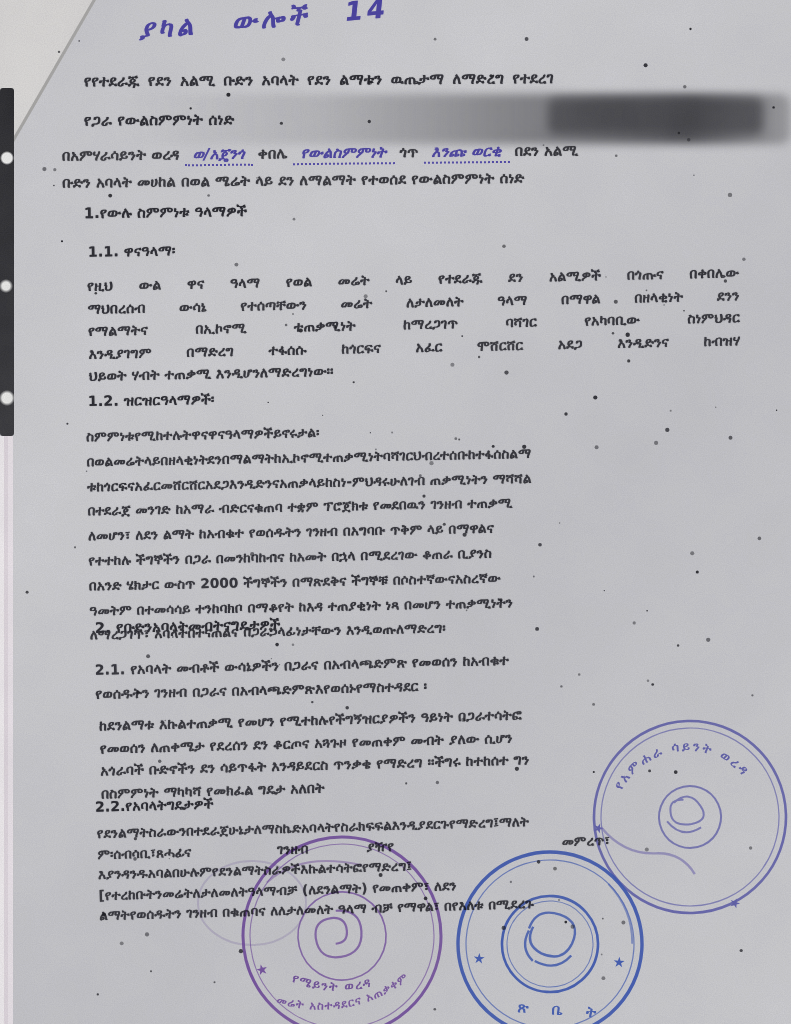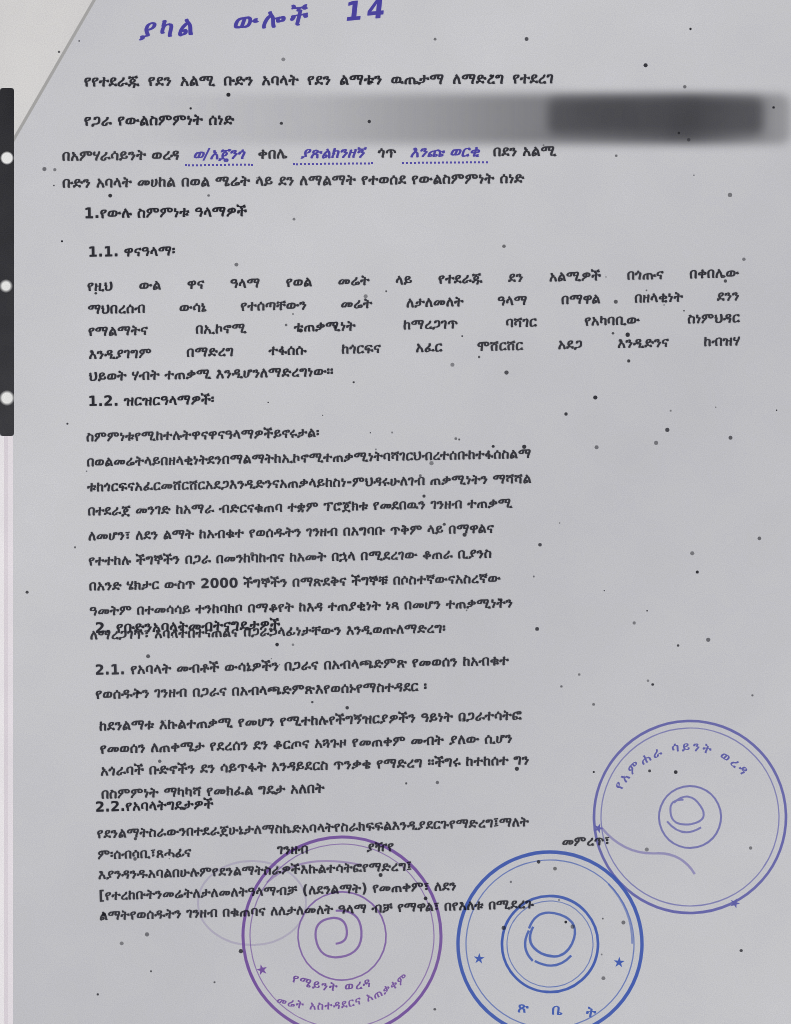--- a/index.html
+++ b/index.html
@@ -73,21 +73,21 @@
   <div class="abs hw" id="pencil-note">ያካል ውሎች 14</div>
 
   <div class="abs typed" id="title1">የየተደራጁ የደን አልሚ ቡድን አባላት የደን ልማቱን ዉጤታማ ለማድረግ የተደረገ</div>
   <div class="abs typed" id="title2">የጋራ የውልስምምነት ሰነድ</div>
 
   <div class="abs typed" id="intro">
     <div>
       <span>በአምሃራሳይንት ወረዳ</span>
       <span class="hw dotline">ወ/አጄንጎ</span>
       <span>ቀበሌ</span>
-      <span class="hw dotline">ያጽልክንዘኝ</span>
+      <span class="hw dotline">የውልስምምነት</span>
       <span>ጎጥ</span>
       <span class="hw dotline">እንጩ ወርቂ</span>
       <span>በደን አልሚ</span>
     </div>
     <div>ቡድን አባላት መሀከል በወል ሜሬት ላይ ደን ለማልማት የተወሰደ የውልስምምነት ሰነድ</div>
   </div>
 
   <div class="abs typed h" id="h1">1.የውሉ ስምምነቱ ዓላማዎች</div>
   <div class="abs typed h" id="h11">1.1. ዋናዓላማ፡</div>
   <div class="abs typed para" id="p11">

